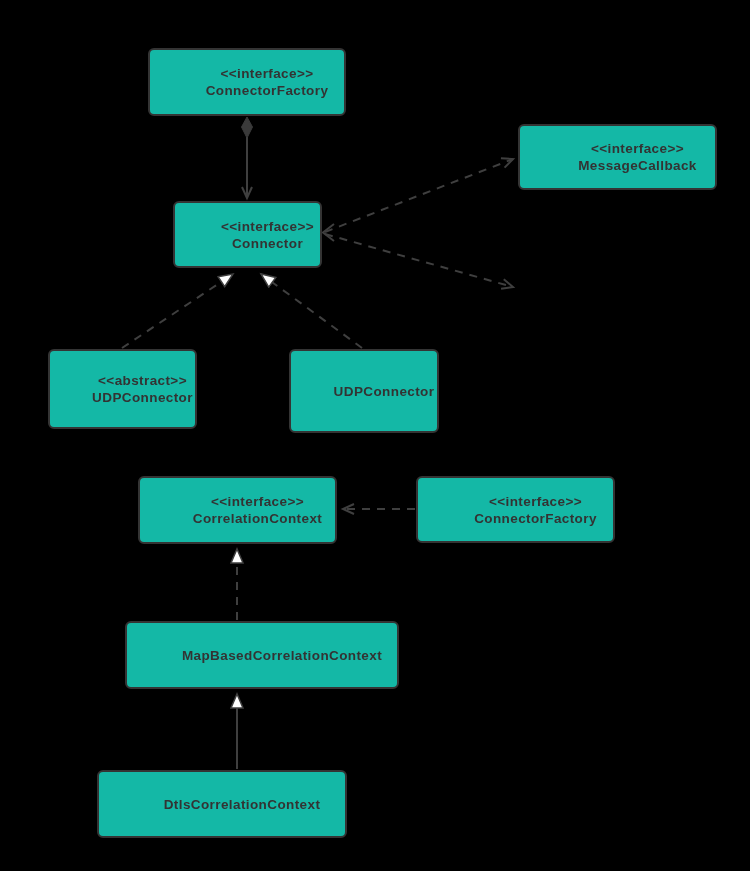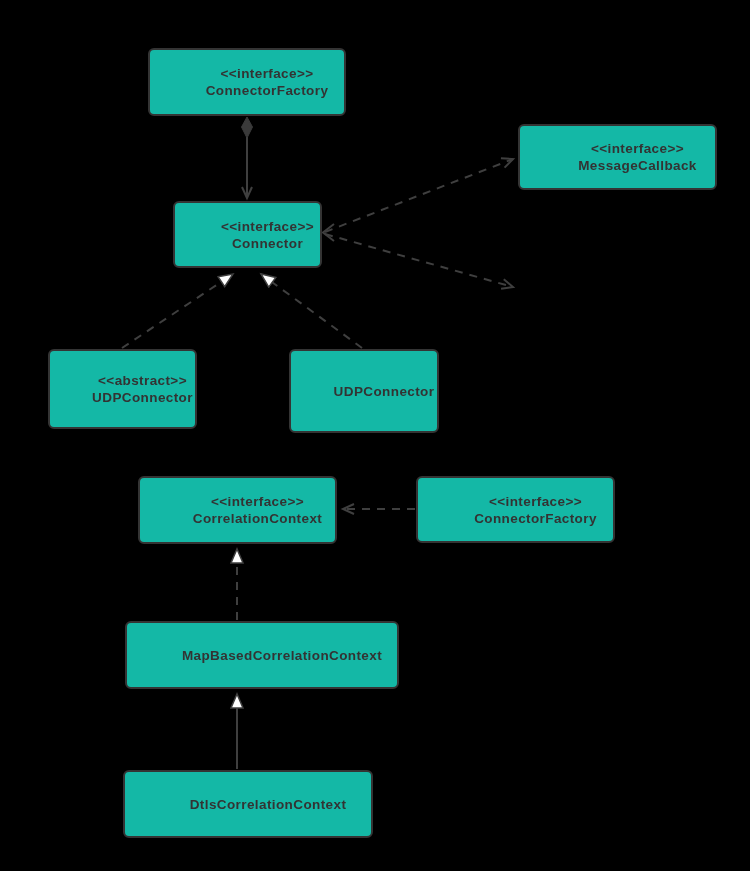--- a/index.html
+++ b/index.html
@@ -43,21 +43,21 @@
   
   #n-connector-factory { left: 148px; top: 48px;  width: 198px; height: 68px; }
   #n-raw-data-channel  { left: 518px; top: 124px; width: 199px; height: 66px; }
   #n-connector         { left: 173px; top: 201px; width: 149px; height: 67px; }
   #n-raw-data          { left: 518px; top: 256px; width: 199px; height: 67px; }
   #n-connector-base    { left: 48px;  top: 349px; width: 149px; height: 80px; }
   #n-udp-connector     { left: 289px; top: 349px; width: 150px; height: 84px; }
   #n-correlation-context { left: 138px; top: 476px; width: 199px; height: 68px; }
   #n-message-callback  { left: 416px; top: 476px; width: 199px; height: 67px; }
   #n-map-based-correlation-context { left: 125px; top: 621px; width: 274px; height: 68px; }
-  #n-dtls-correlation-context      { left: 123px; top: 770px; width: 250px; height: 68px; }
+  #n-dtls-correlation-context      { left: 97px; top: 770px; width: 250px; height: 68px; }
 </style>
 </head>
 <body>
 
 <div id="canvas">
 
   <svg id="edges" width="750" height="871" viewBox="0 0 750 871">
     <defs>
       <marker id="mk-open-arrow" markerUnits="userSpaceOnUse" markerWidth="18" markerHeight="16" refX="13" refY="7" orient="auto">
         <path d="M2,2 L13,7 L2,12" fill="none" stroke="#3f3f3f" stroke-width="2"></path>

